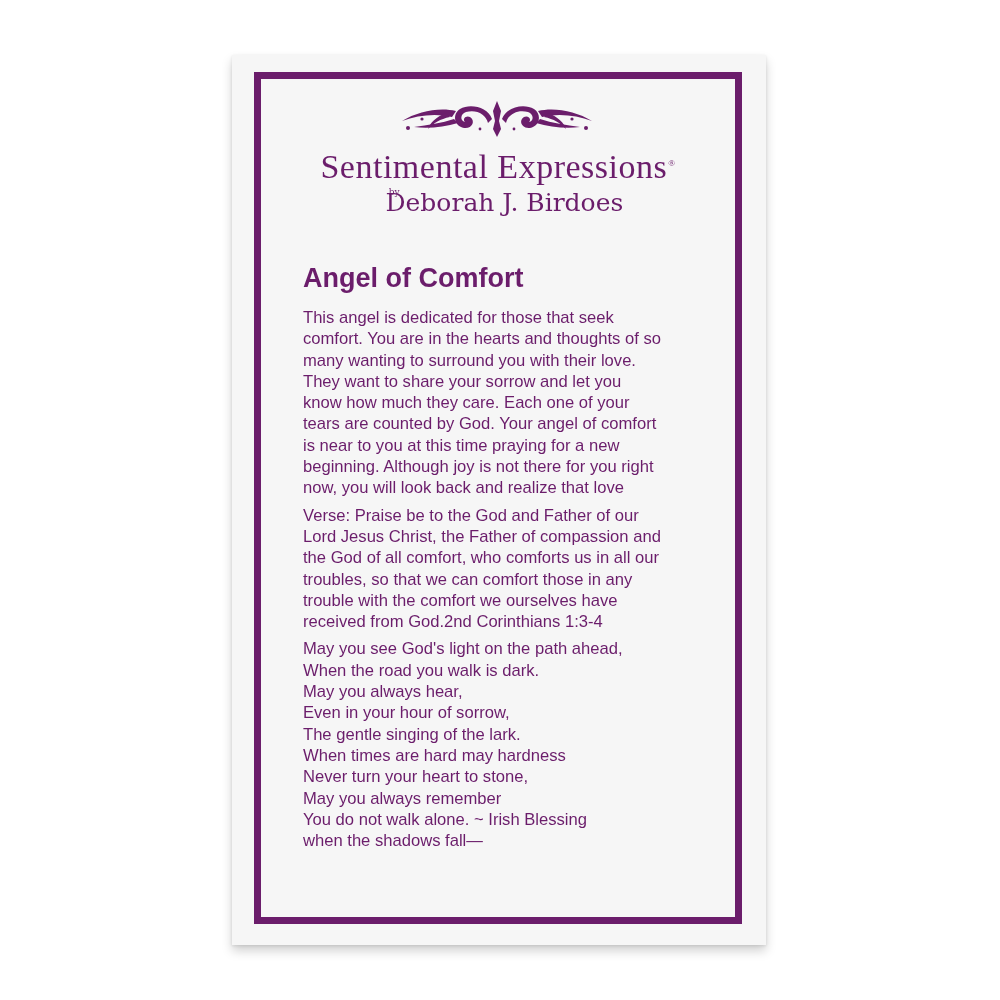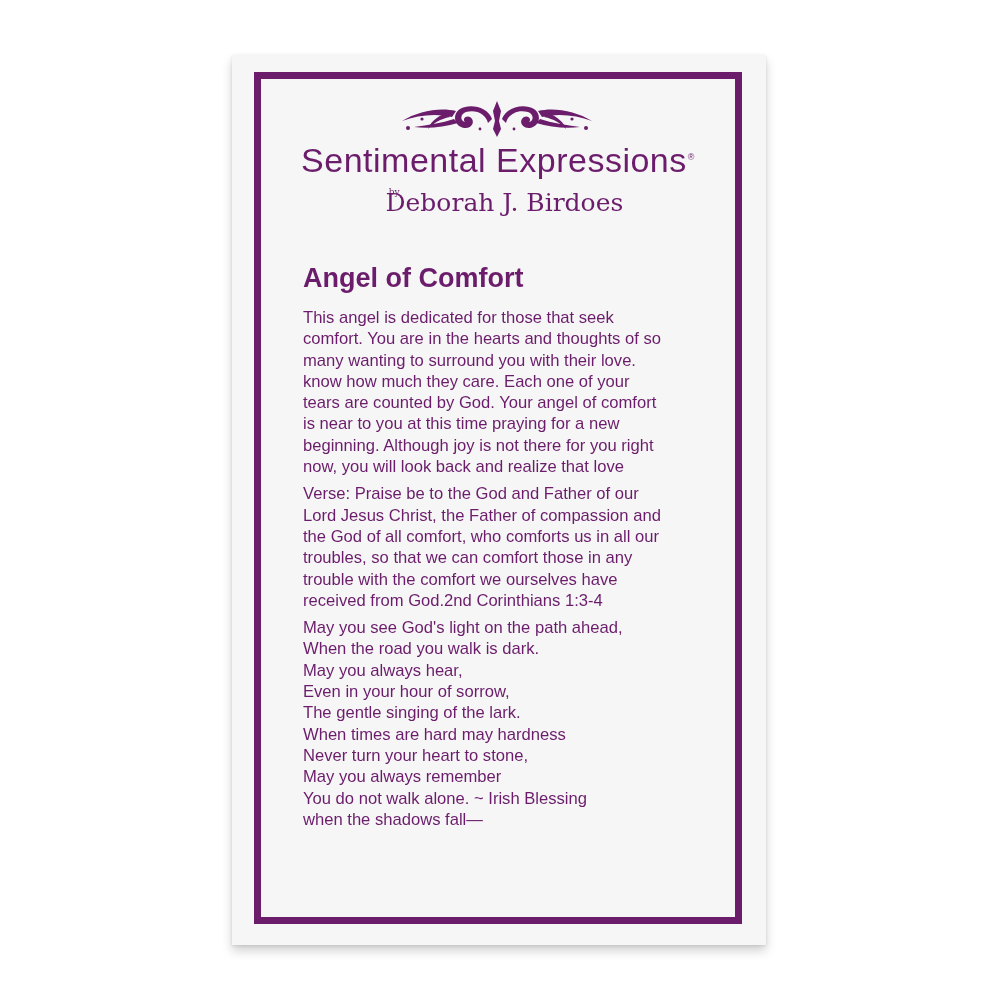--- a/index.html
+++ b/index.html
@@ -41,24 +41,24 @@
     width: 210px;
     height: 40px;
   }
   .brand {
     position: absolute;
     left: 0;
     right: 0;
     top: 56px;
     text-align: center;
     color: #6b1d6b;
-    font-family: Liberation Sans, sans-serif;
+    font-family: Liberation Serif, serif;
     font-size: 34px;
     letter-spacing: 0.5px;
-    line-height: 44px;
+    line-height: 56px;
     white-space: nowrap;
   }
   .brand .reg {
     font-size: 9px;
     vertical-align: super;
     margin-left: 1px;
   }
   .byline {
     position: absolute;
     left: 0;
@@ -150,20 +150,21 @@
         <span class="by">by</span><span>Deborah J. Birdoes</span>
       </div>
 
       <div class="title">Angel of Comfort</div>
 
       <div class="body">
         <div class="para">
           <span class="line">This angel is dedicated for those that seek</span>
           <span class="line">comfort. You are in the hearts and thoughts of so</span>
           <span class="line">many wanting to surround you with their love.</span>
+          <span class="line">They want to share your sorrow and let you</span>
           <span class="line">know how much they care. Each one of your</span>
           <span class="line">tears are counted by God. Your angel of comfort</span>
           <span class="line">is near to you at this time praying for a new</span>
           <span class="line">beginning. Although joy is not there for you right</span>
           <span class="line">now, you will look back and realize that love</span>
         </div>
         <div class="para">
           <span class="line">Verse: Praise be to the God and Father of our</span>
           <span class="line">Lord Jesus Christ, the Father of compassion and</span>
           <span class="line">the God of all comfort, who comforts us in all our</span>

